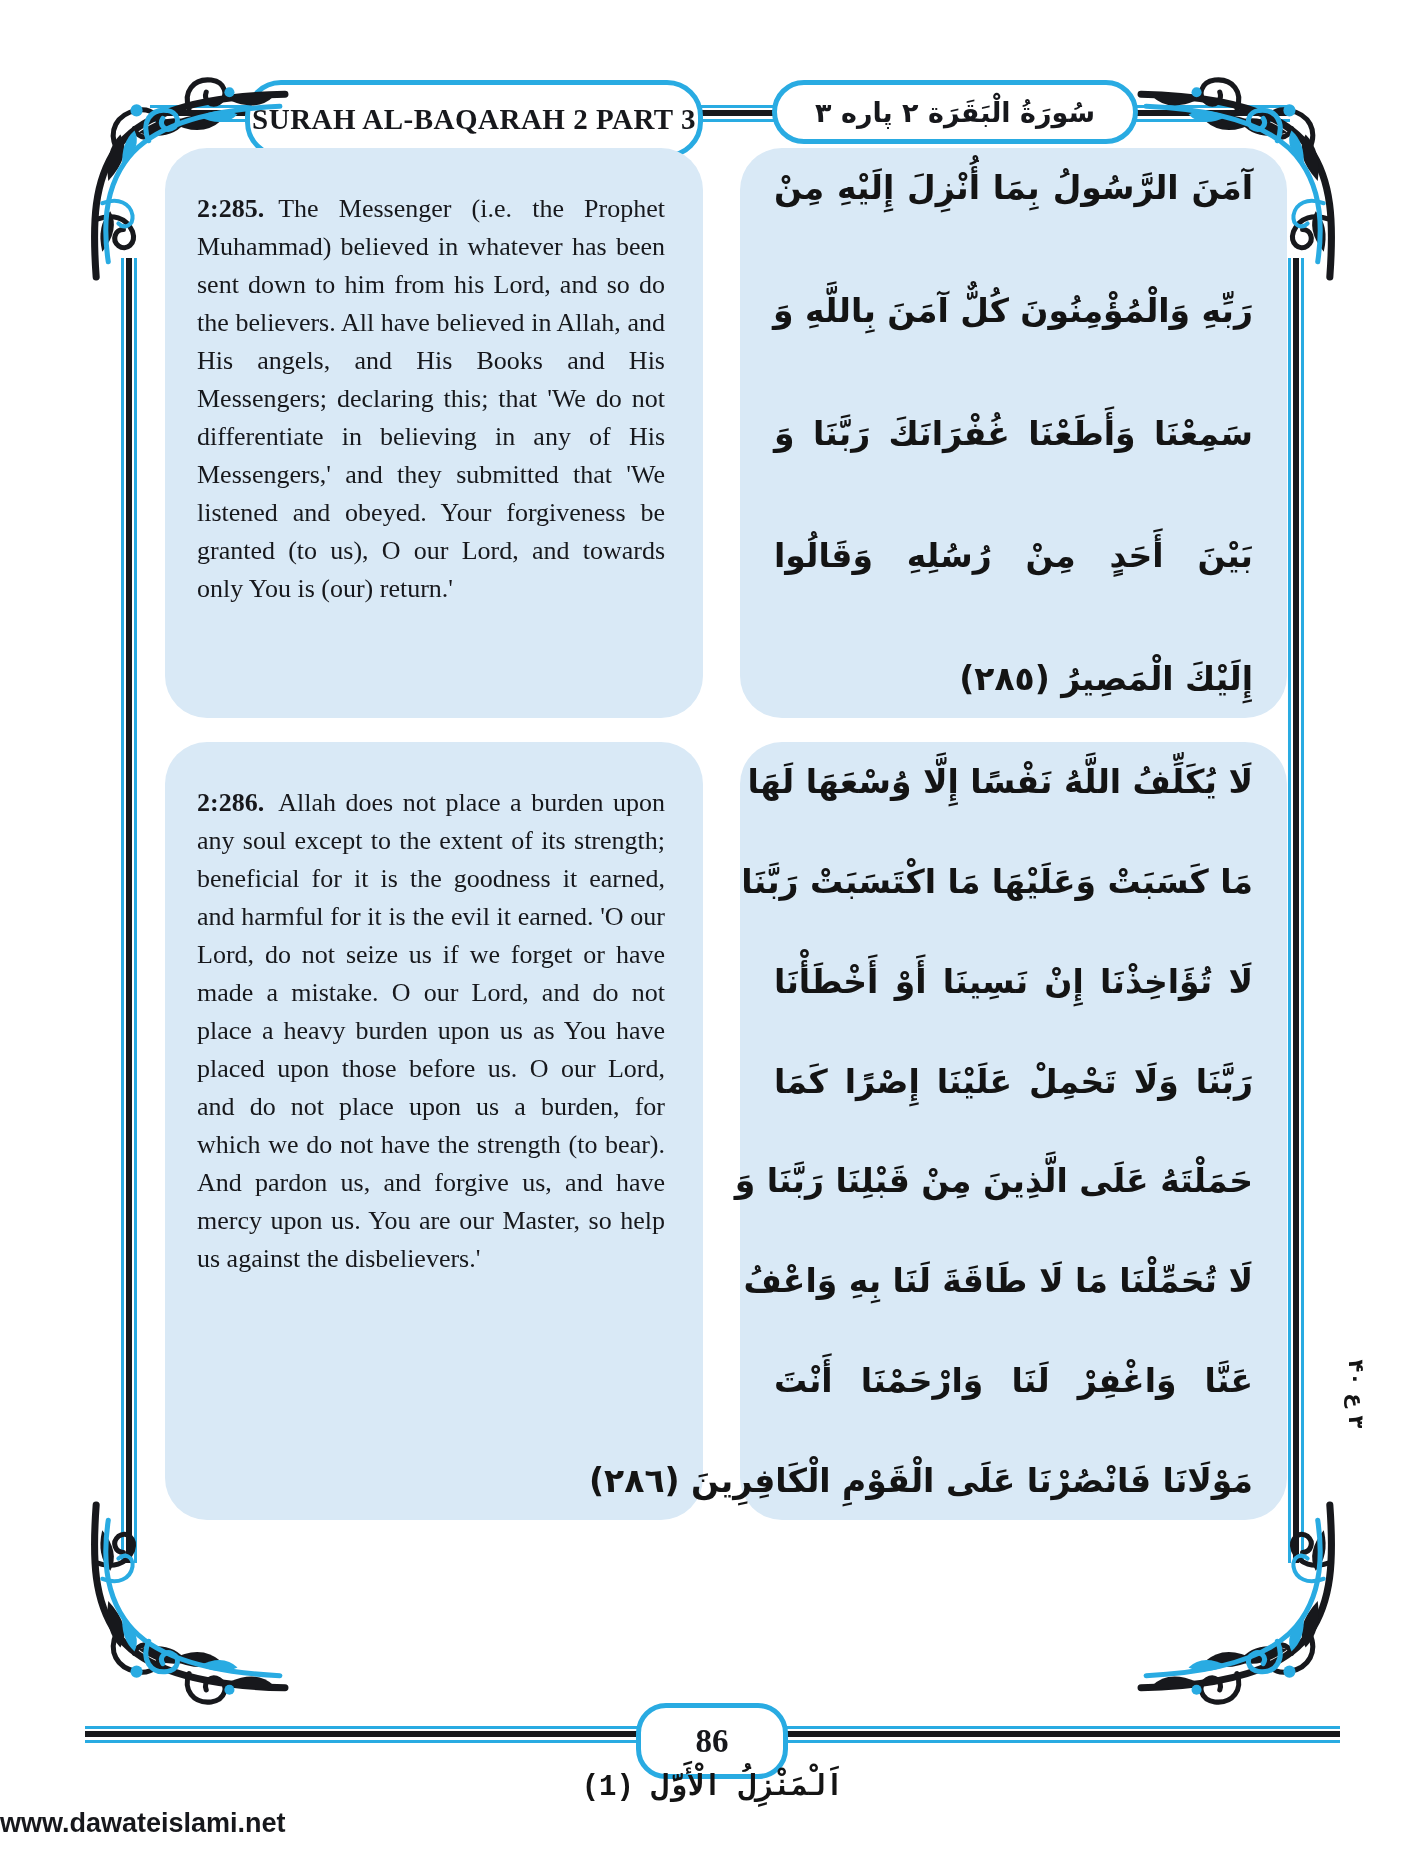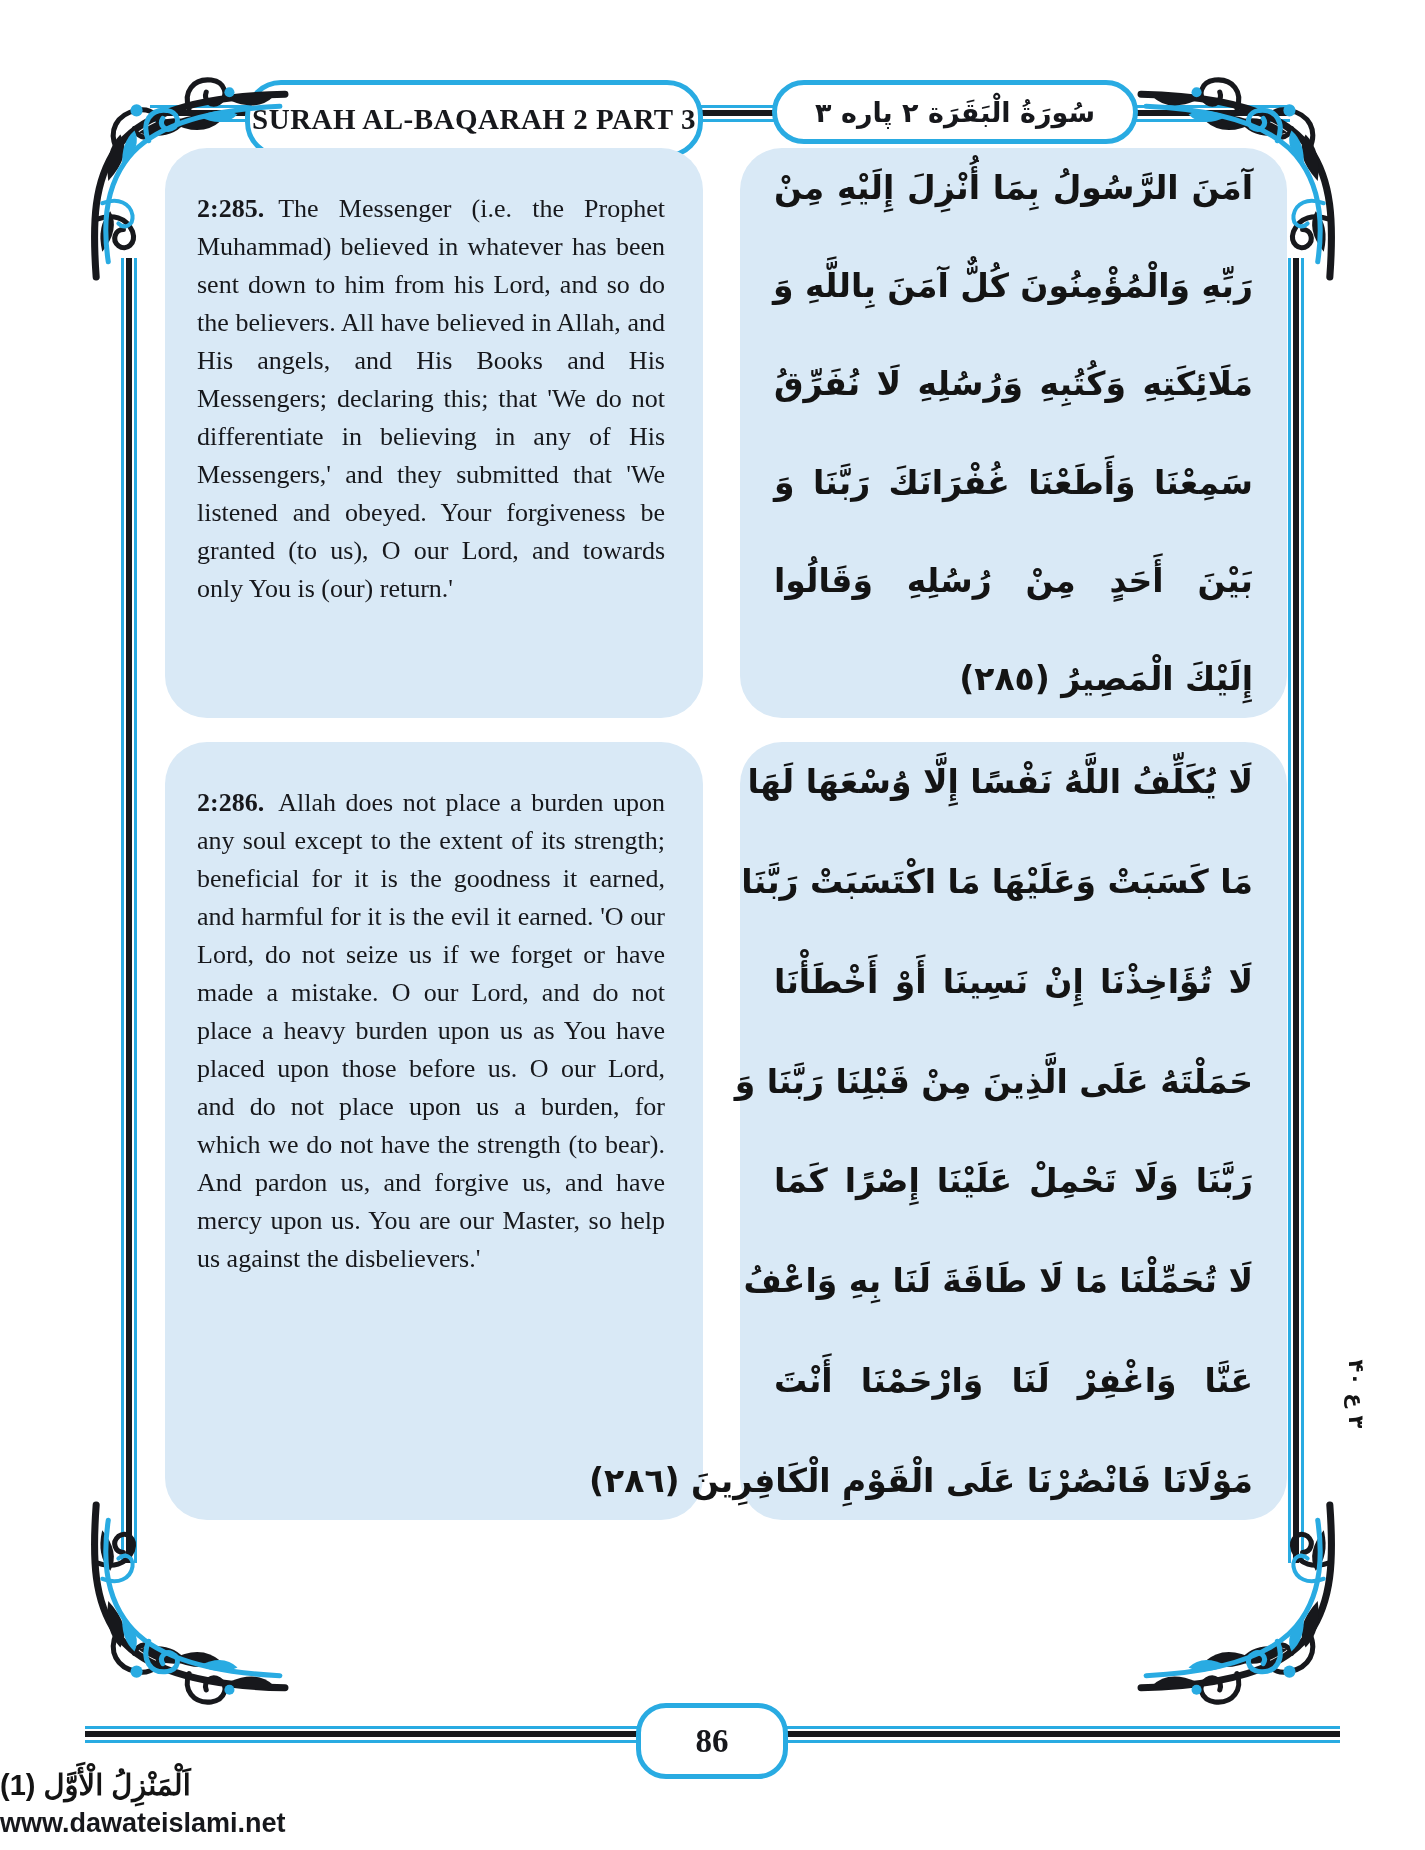--- a/index.html
+++ b/index.html
@@ -59,22 +59,22 @@
     font-family:"DejaVu Sans",sans-serif;font-weight:bold;font-size:21px;color:#141414;
   }
   
   .page-pill{
     position:absolute;left:636px;top:1703px;width:152px;height:76px;z-index:1;
     background:#fff;border:5px solid #29abe2;border-radius:30px;box-sizing:border-box;
     display:flex;align-items:center;justify-content:center;
   }
   .page-pill span{font-weight:bold;font-size:33px;color:#17181c;}
   .manzil{
-    position:absolute;left:0;top:1768px;width:1425px;text-align:left;z-index:1;
-    font-family:Liberation Sans, sans-serif;font-weight:bold;font-size:29px;color:#141414;direction:rtl;
+    position:absolute;left:0;top:1768px;width:1425px;text-align:center;z-index:1;
+    font-family:Liberation Mono, monospace;font-weight:bold;font-size:29px;color:#141414;direction:rtl;
   }
   .website{
     position:absolute;left:0;top:1808px;width:1425px;text-align:left;z-index:1;
     font-family:"Liberation Sans",sans-serif;font-weight:600;font-size:27px;color:#17181c;
   }
 </style>
 </head>
 <body>
 
 <div class="page">
@@ -199,36 +199,35 @@
 
   <div class="content">
 
     <div class="panel en">
       <p><b class="vnum">2:285.</b><span>The Messenger (i.e. the Prophet Muhammad) believed in whatever has been sent down to him from his Lord, and so do the believers. All have believed in Allah, and His angels, and His Books and His Messengers; declaring this; that 'We do not differentiate in believing in any of His Messengers,' and they submitted that 'We listened and obeyed. Your forgiveness be granted (to us), O our Lord, and towards only You is (our) return.'</span></p>
     </div>
 
     <div class="panel ar">
       <div class="line">آمَنَ الرَّسُولُ بِمَا أُنْزِلَ إِلَيْهِ مِنْ</div>
       <div class="line">رَبِّهِ وَالْمُؤْمِنُونَ كُلٌّ آمَنَ بِاللَّهِ وَ</div>
-      <div class="line">مَلَائِكَتِهِ وَكُتُبِهِ وَرُسُلِهِ لَا نُفَرِّقُ</div>
       <div class="line">سَمِعْنَا وَأَطَعْنَا غُفْرَانَكَ رَبَّنَا وَ</div>
       <div class="line">بَيْنَ أَحَدٍ مِنْ رُسُلِهِ وَقَالُوا</div>
       <div class="line short">إِلَيْكَ الْمَصِيرُ (٢٨٥)</div>
     </div>
 
     <div class="panel en">
       <p><b class="vnum">2:286.</b><span>Allah does not place a burden upon any soul except to the extent of its strength; beneficial for it is the goodness it earned, and harmful for it is the evil it earned. 'O our Lord, do not seize us if we forget or have made a mistake. O our Lord, and do not place a heavy burden upon us as You have placed upon those before us. O our Lord, and do not place upon us a burden, for which we do not have the strength (to bear). And pardon us, and forgive us, and have mercy upon us. You are our Master, so help us against the disbelievers.'</span></p>
     </div>
 
     <div class="panel ar">
       <div class="line">لَا يُكَلِّفُ اللَّهُ نَفْسًا إِلَّا وُسْعَهَا لَهَا</div>
       <div class="line">مَا كَسَبَتْ وَعَلَيْهَا مَا اكْتَسَبَتْ رَبَّنَا</div>
       <div class="line">لَا تُؤَاخِذْنَا إِنْ نَسِينَا أَوْ أَخْطَأْنَا</div>
+      <div class="line">رَبَّنَا وَلَا تَحْمِلْ عَلَيْنَا إِصْرًا كَمَا</div>
       <div class="line">حَمَلْتَهُ عَلَى الَّذِينَ مِنْ قَبْلِنَا رَبَّنَا وَ</div>
-      <div class="line">رَبَّنَا وَلَا تَحْمِلْ عَلَيْنَا إِصْرًا كَمَا</div>
       <div class="line">لَا تُحَمِّلْنَا مَا لَا طَاقَةَ لَنَا بِهِ وَاعْفُ</div>
       <div class="line">عَنَّا وَاغْفِرْ لَنَا وَارْحَمْنَا أَنْتَ</div>
       <div class="line">مَوْلَانَا فَانْصُرْنَا عَلَى الْقَوْمِ الْكَافِرِينَ (٢٨٦)</div>
     </div>
 
   </div>
 
   <div class="ruku">
     <span>۴۰</span>
     <span>ع</span>

